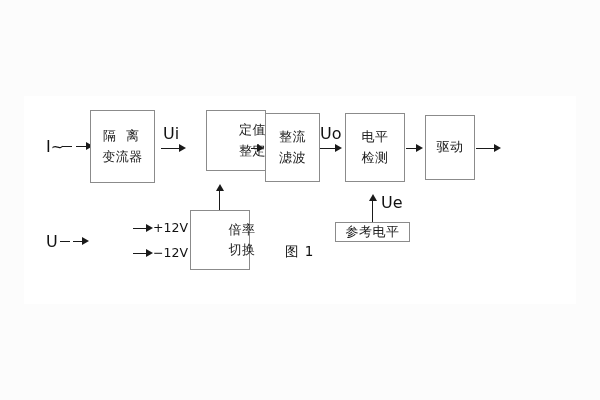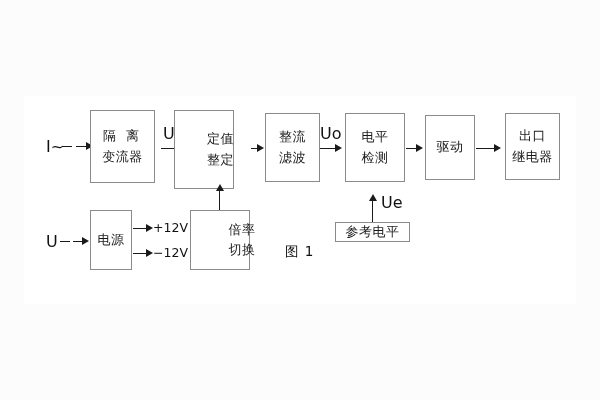--- a/index.html
+++ b/index.html
@@ -99,21 +99,21 @@
 
   <div class="box wide" style="left:90px; top:110px; width:65px; height:73px;">
     <span class="ln">隔 离</span>
     <span class="ln" style="letter-spacing:0.5px;">变流器</span>
   </div>
 
   <div class="lbl" style="left:163px; top:124px;">Ui</div>
   <div class="hline" style="left:161px; top:148px; width:20px;"></div>
   <div class="arrow-r" style="left:179px; top:144px;"></div>
 
-  <div class="box" style="left:174px; top:110px; width:60px; height:79px;padding-left:33px;">
+  <div class="box" style="left:206px; top:110px; width:60px; height:61px;padding-left:33px;">
     <span class="ln">定值</span>
     <span class="ln">整定</span>
   </div>
 
   <div class="hline" style="left:251px; top:148px; width:7px;"></div>
   <div class="arrow-r" style="left:257px; top:144px;"></div>
 
   <div class="box" style="left:265px; top:113px; width:55px; height:69px;">
     <span class="ln">整流</span>
     <span class="ln">滤波</span>
@@ -131,33 +131,26 @@
   <div class="hline" style="left:406px; top:148px; width:12px;"></div>
   <div class="arrow-r" style="left:416px; top:144px;"></div>
 
   <div class="box" style="left:425px; top:115px; width:50px; height:65px;">
     <span class="ln">驱动</span>
   </div>
 
   <div class="hline" style="left:476px; top:148px; width:20px;"></div>
   <div class="arrow-r" style="left:494px; top:144px;"></div>
 
-  <div class="box" style="left:505px; top:113px; width:55px; height:67px;">
-    <span class="ln">出口</span>
-    <span class="ln">继电器</span>
-  </div>
 
   <div class="lbl" style="left:46px; top:232px;">U</div>
   <div class="hline" style="left:60px; top:241px; width:10px;"></div>
   <div class="hline" style="left:73px; top:241px; width:11px;"></div>
   <div class="arrow-r" style="left:82px; top:237px;"></div>
 
-  <div class="box" style="left:90px; top:210px; width:42px; height:60px;">
-    <span class="ln">电源</span>
-  </div>
 
   <div class="hline" style="left:133px; top:228px; width:16px;"></div>
   <div class="arrow-r" style="left:146px; top:224px;"></div>
   <div class="lbl sm" style="left:153px; top:220px;">+12V</div>
 
   <div class="hline" style="left:133px; top:253px; width:16px;"></div>
   <div class="arrow-r" style="left:146px; top:249px;"></div>
   <div class="lbl sm" style="left:153px; top:245px;">−12V</div>
 
   <div class="box" style="left:190px; top:210px; width:60px; height:60px;padding-left:44px;">

